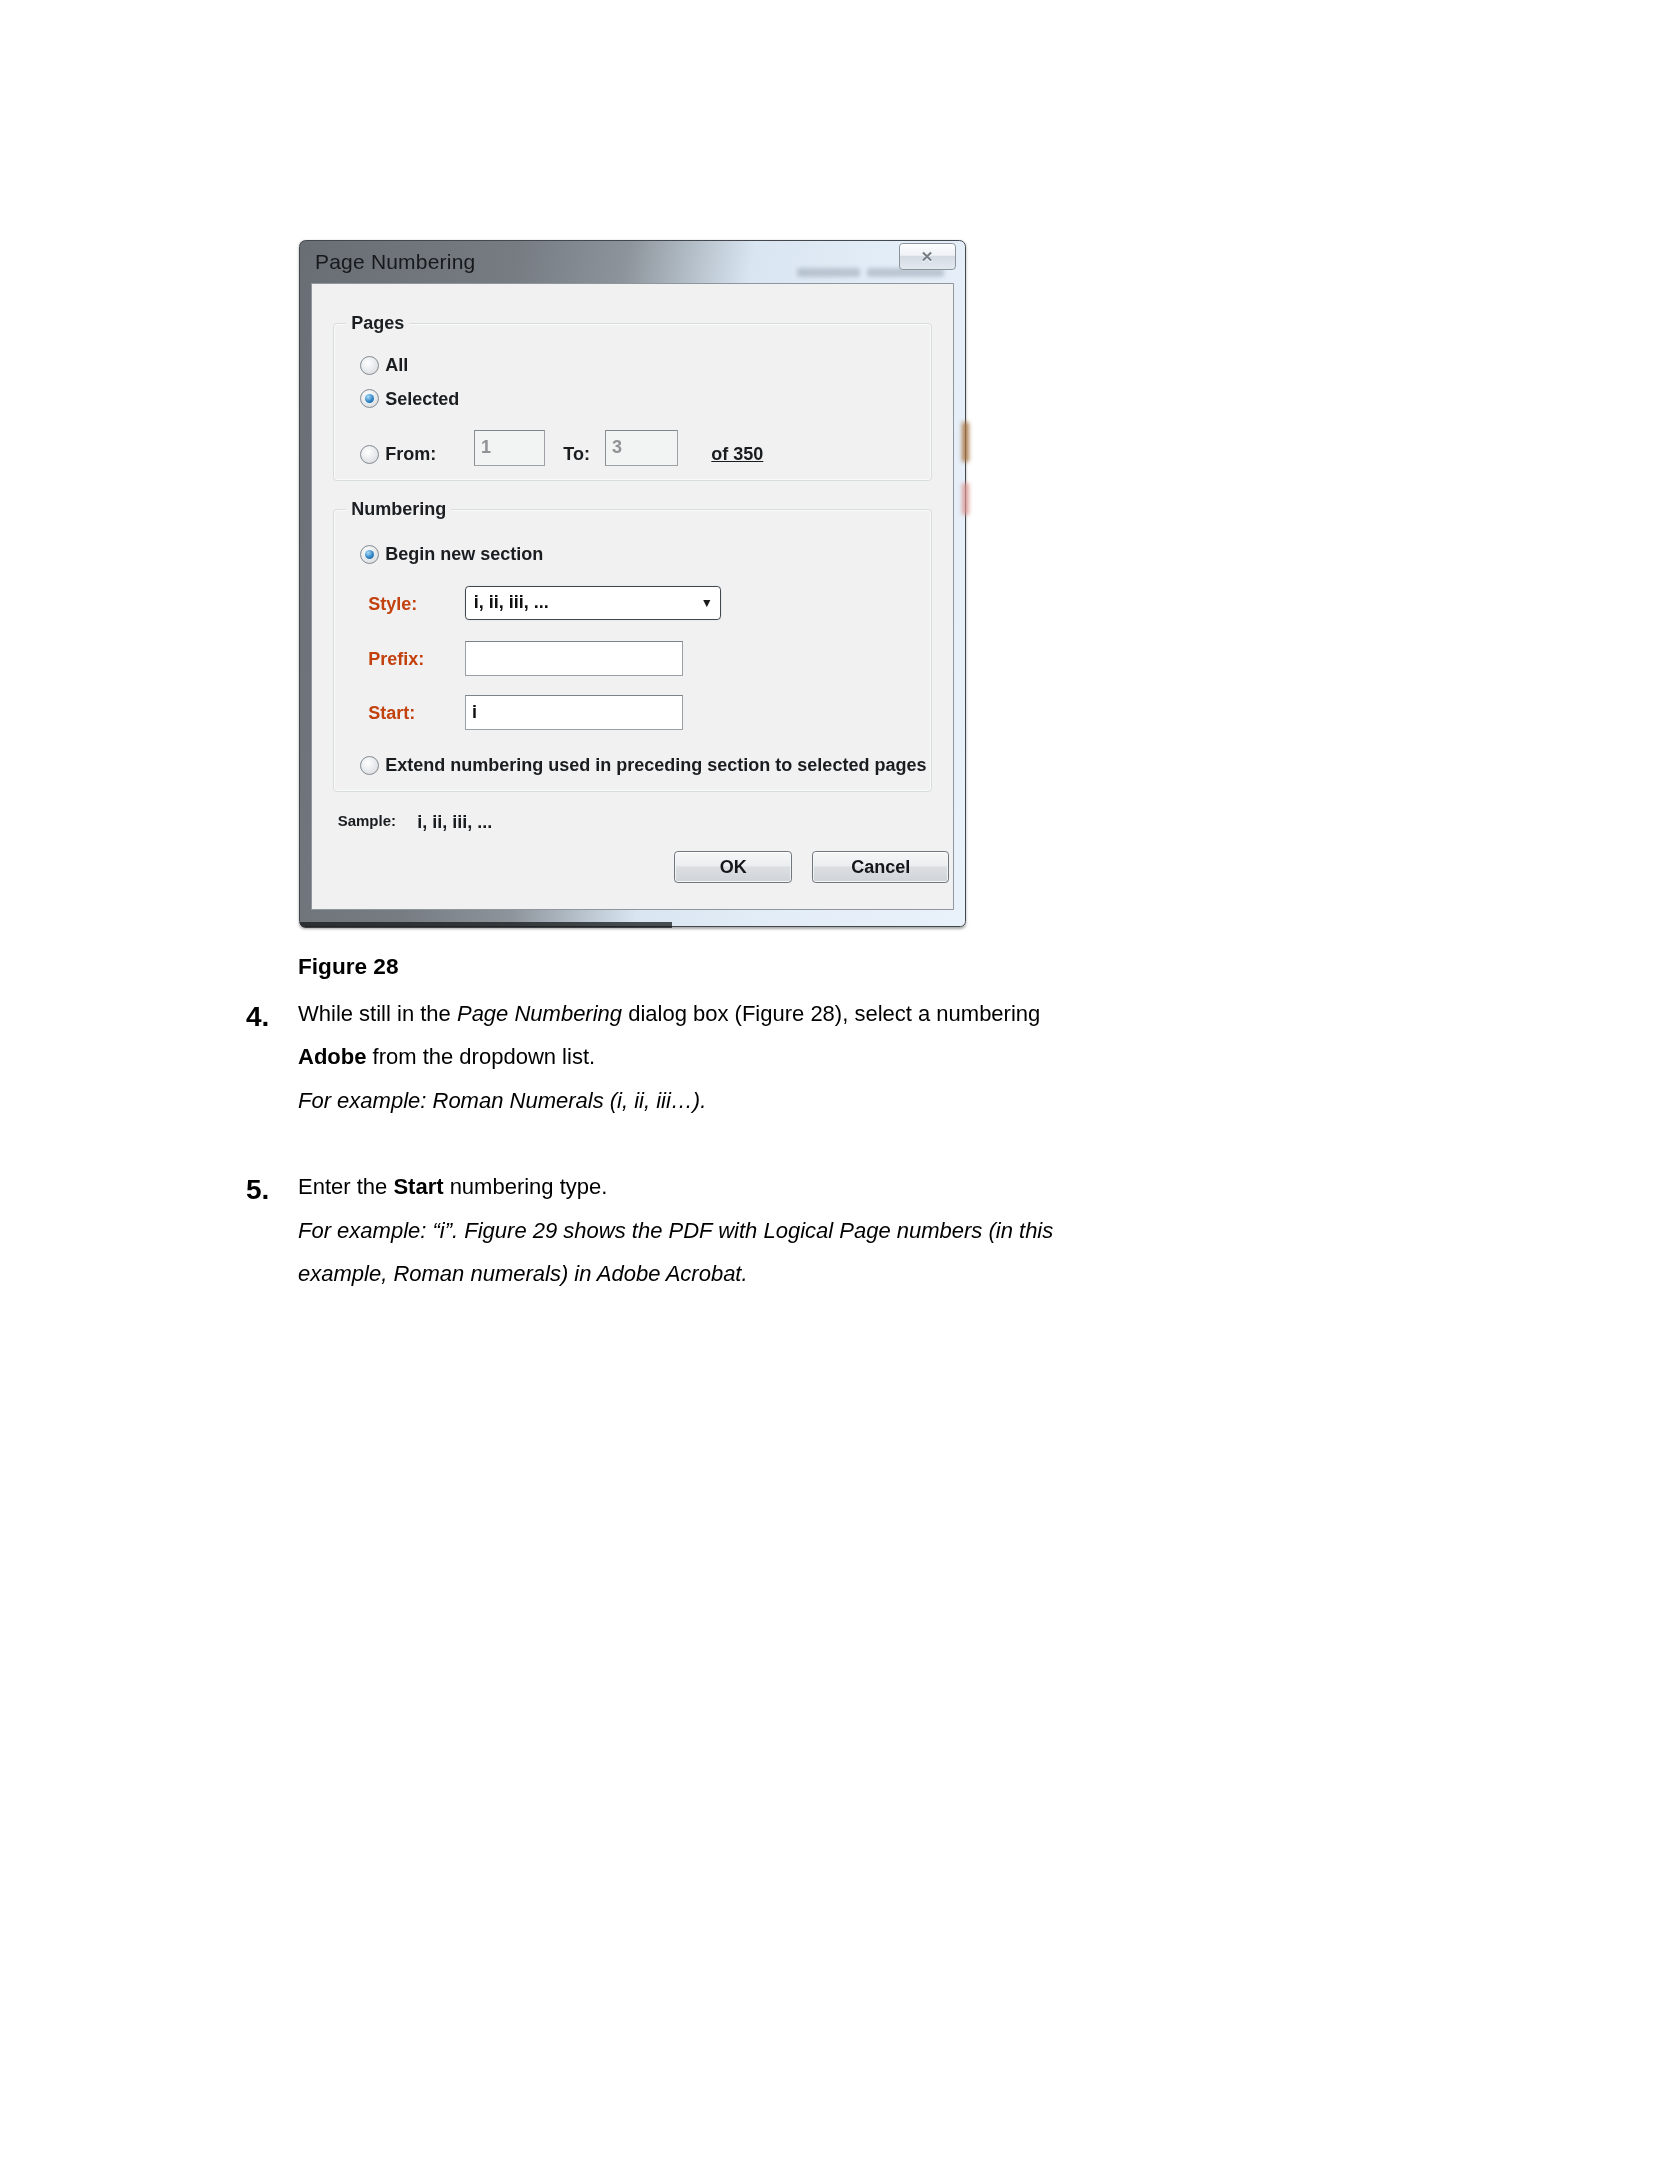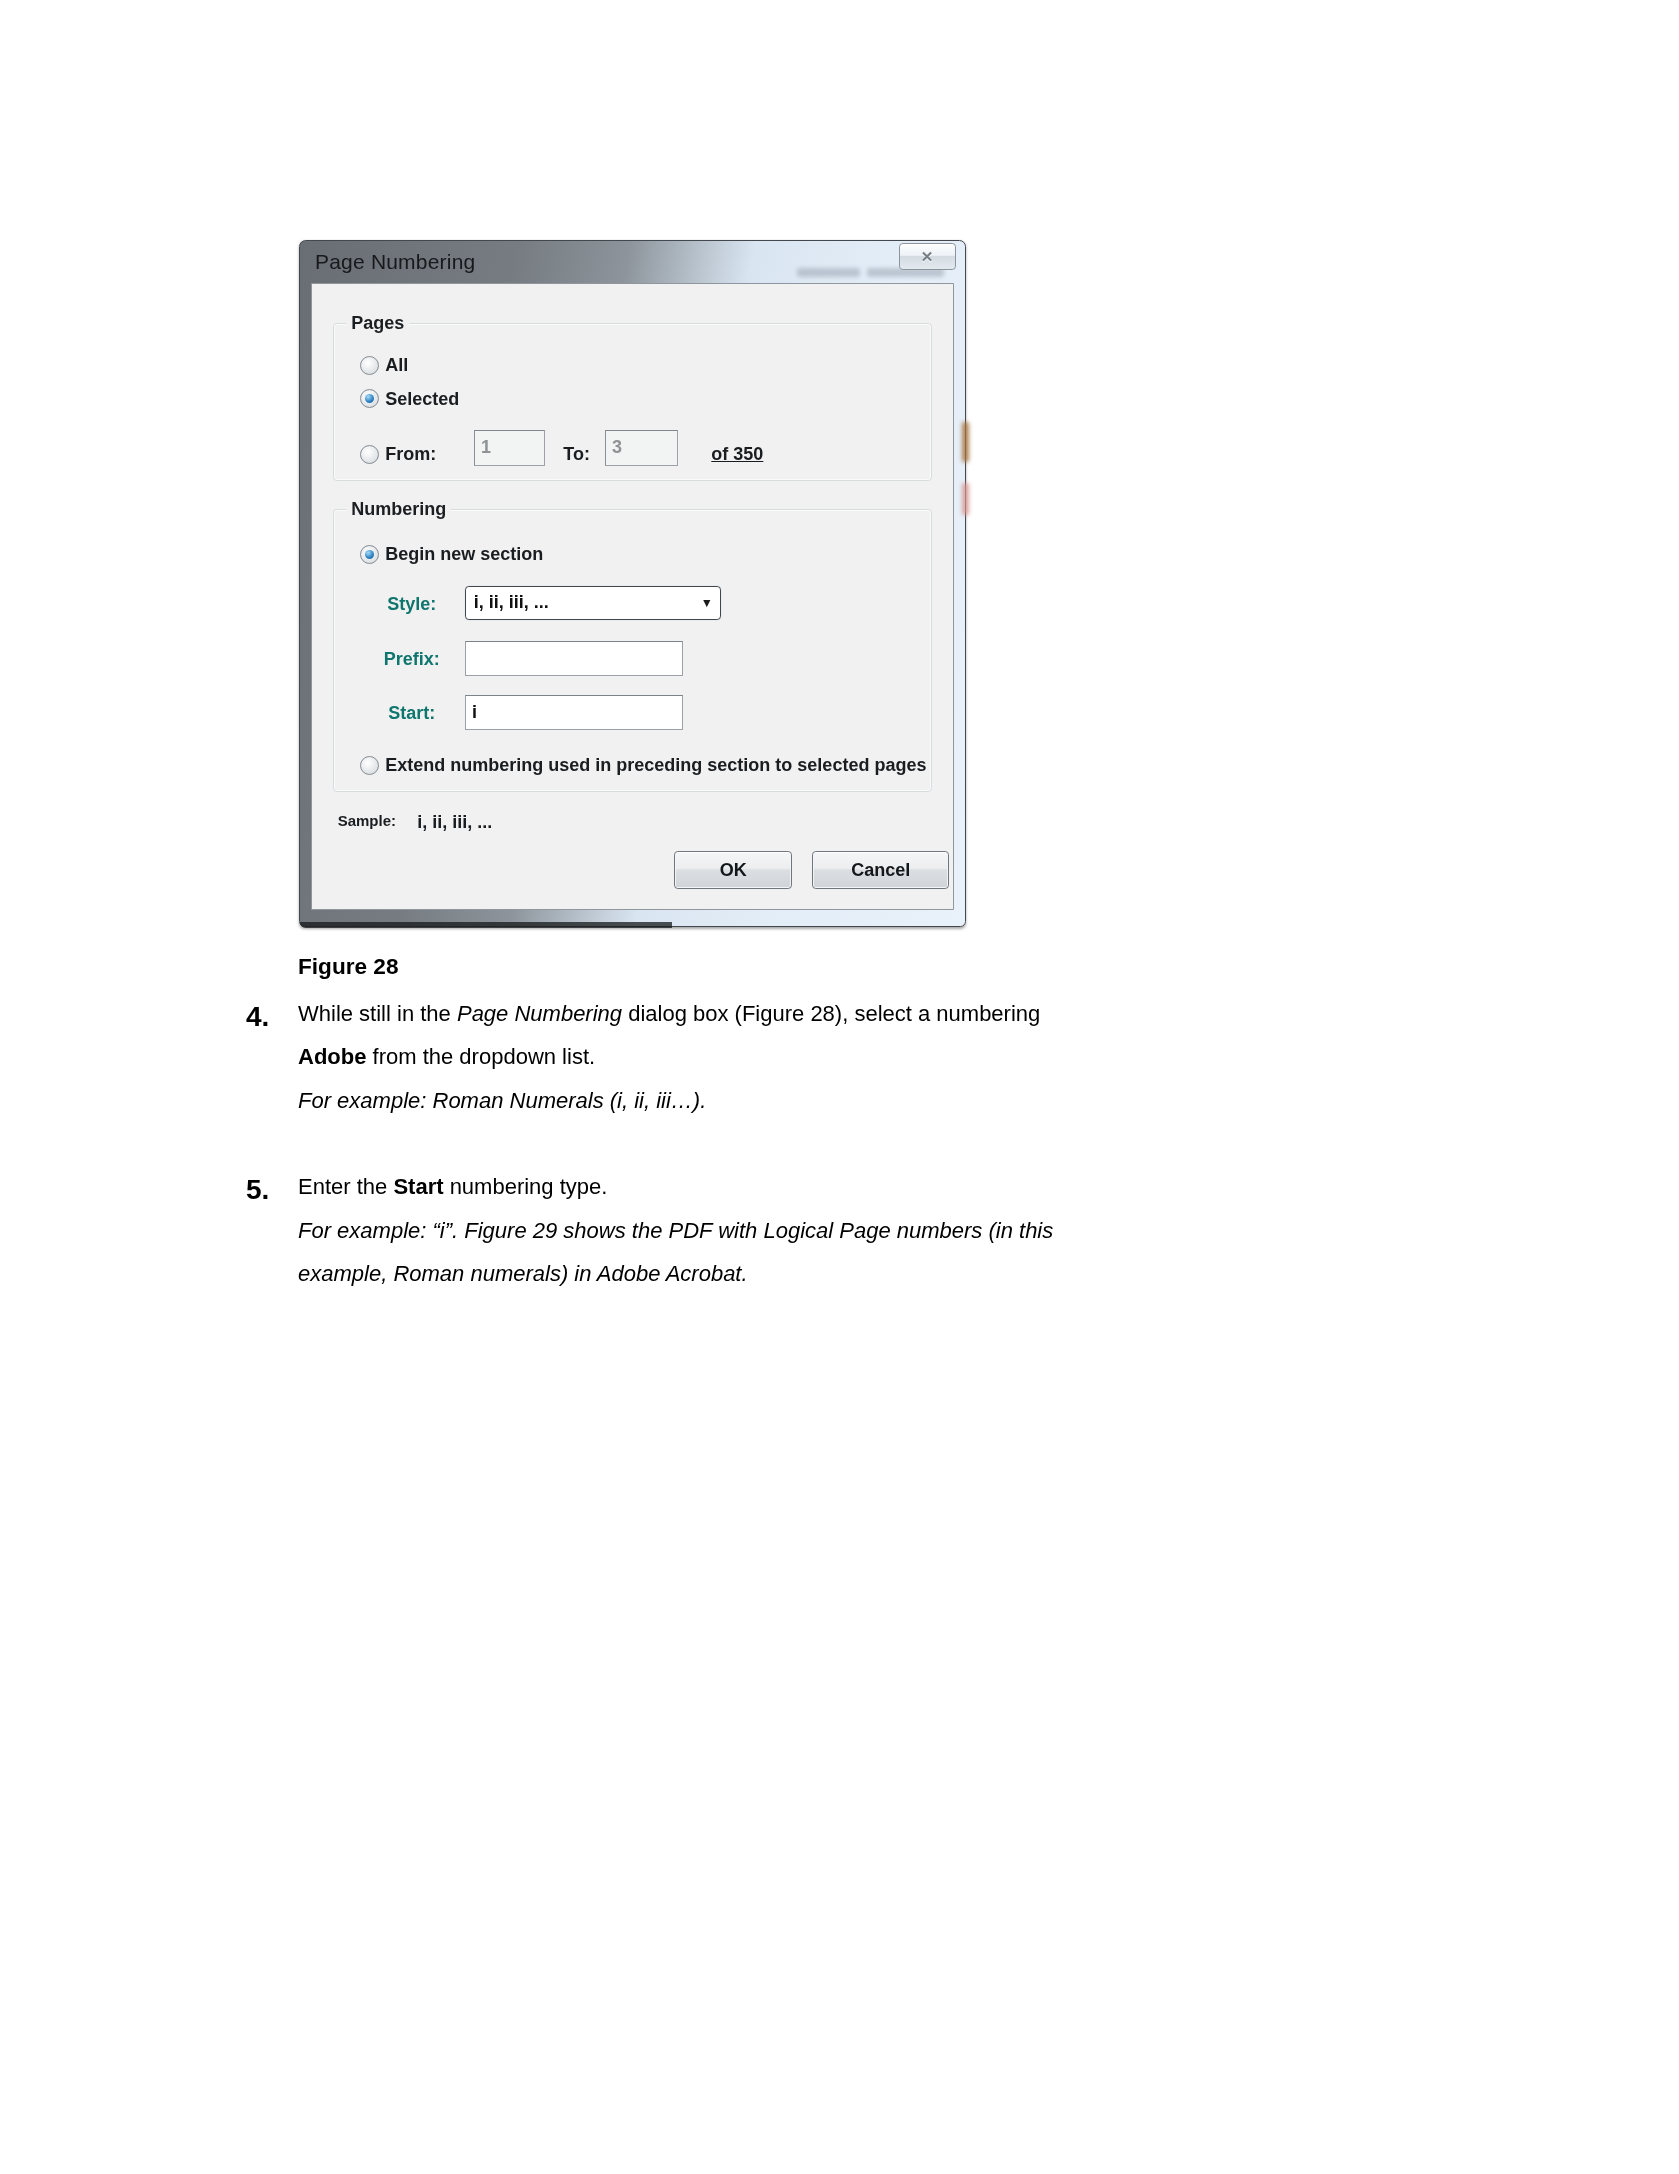--- a/index.html
+++ b/index.html
@@ -46,26 +46,26 @@
   
   .field{position:absolute;box-sizing:border-box;font-size:18px;line-height:32px;padding:0 5.6px;white-space:nowrap;overflow:hidden;}
   .field.disabled{background:#f2f3f3;border:1.9px solid #9ea2a6;border-top-color:#7f868c;border-left-color:#8a9095;
     color:#8f9396;font-weight:600;}
   .field.editable{background:#ffffff;border:1.9px solid #9aa0a5;border-top-color:#7d8489;color:#111;font-weight:600;}
   .combo{position:absolute;box-sizing:border-box;background:#fff;border:1.9px solid #41474d;border-radius:3.8px;
     font-size:18px;font-weight:600;color:#111;line-height:30px;padding:0 28px 0 7.5px;white-space:nowrap;
     box-shadow:0 0 0 0.9px #e8ebee;}
   .combo-arrow{position:absolute;right:7.5px;top:0;bottom:0;display:flex;align-items:center;
     font-size:12.2px;color:#1a1a1a;}
-  .flabel{position:absolute;width:87px;text-align:center;font-size:18px;font-weight:600;color:#0f766e;white-space:nowrap;}
+  .flabel{position:absolute;width:87px;text-align:left;font-size:18px;font-weight:600;color:#c2410c;white-space:nowrap;}
 
   .sample-label{position:absolute;font-size:15px;font-weight:700;color:#1a1d20;}
   .sample-value{position:absolute;font-size:18px;font-weight:600;color:#1a1d20;}
 
-  .btn{position:absolute;box-sizing:border-box;height:38px;
+  .btn{position:absolute;box-sizing:border-box;height:32px;
     background:linear-gradient(#f5f6f7,#eceef0 45%,#dcdfe2 50%,#d0d4d8);
     border:0.9px solid #70767d;border-radius:3.8px;box-shadow:inset 0 0.9px 0 #fff,inset 0 0 0 0.9px #f3f5f6;
     font-family:"Liberation Sans",sans-serif;font-size:18px;font-weight:600;color:#141719;
     display:flex;align-items:center;justify-content:center;cursor:default;}
   .btn-ok{left:362px;top:567px;width:118px;}
   .btn-cancel{left:500px;top:567px;width:137px;}
 
   
   .artifact{position:absolute;filter:blur(1.9px);border-radius:1.9px;}
   .artifact.a1{left:962px;top:422px;width:6.6px;height:40px;background:#a8743f;opacity:.85;}

